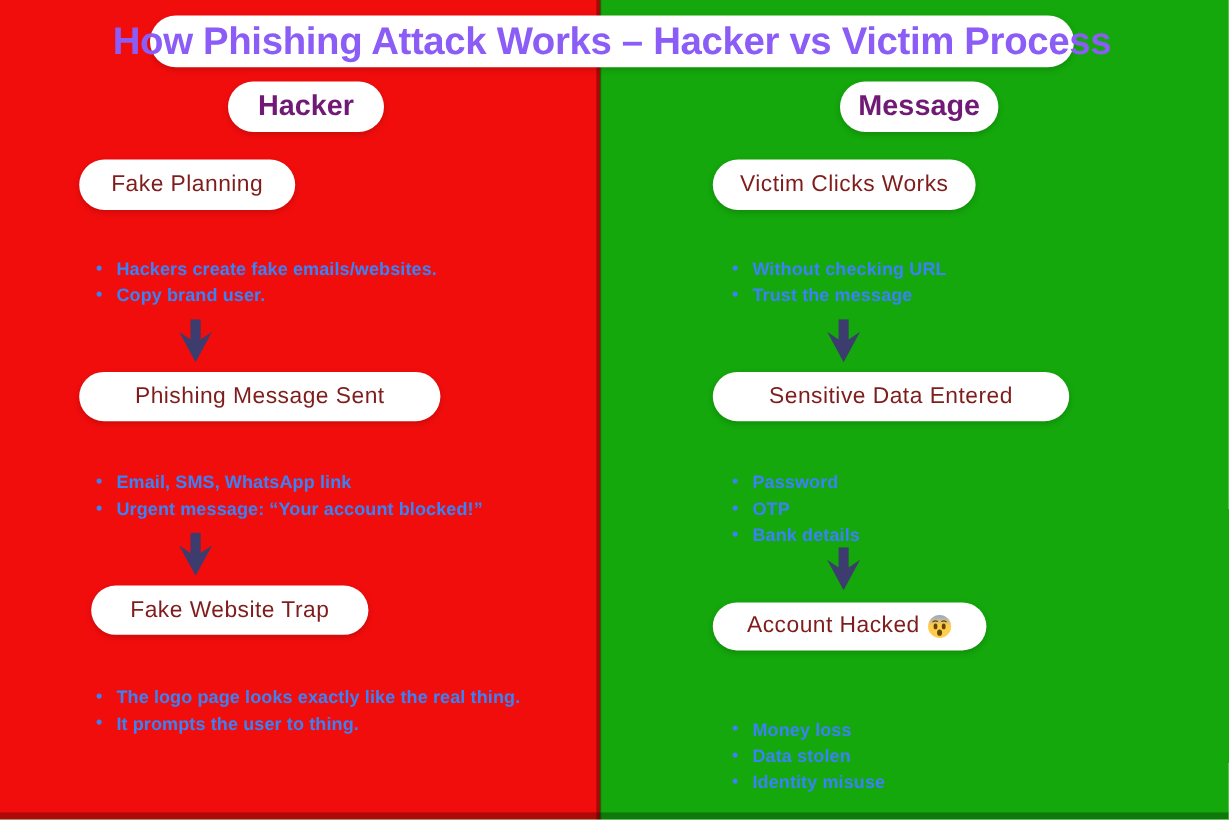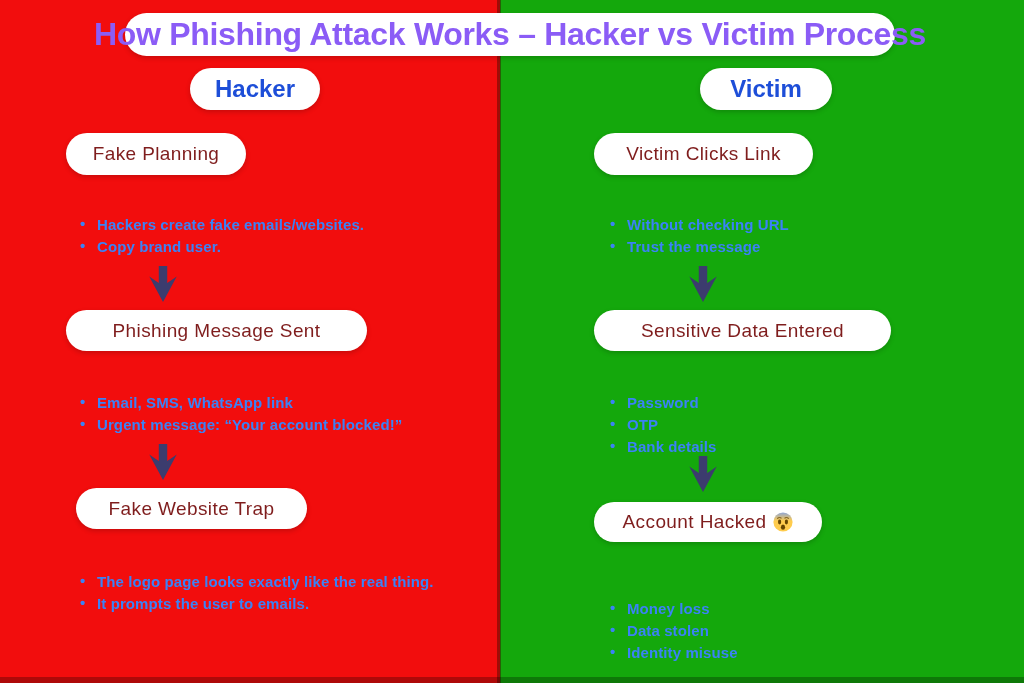--- a/index.html
+++ b/index.html
@@ -29,21 +29,21 @@
     box-shadow: 0 2px 5px rgba(0,0,0,0.18);
     color: #2e2e2e;
     white-space: nowrap;
   }
   .title-pill {
     left: 125px; top: 13px; width: 770px; height: 43px;
     font-size: 32px; font-weight: 800; color: #8b5cf6;
     letter-spacing: -0.3px;
   }
   .header-pill {
-    font-size: 24px; font-weight: 800; color: #1d4ed8;
+    font-size: 24px; font-weight: 800; color: #701a75;
   }
   .step-pill {
     font-size: 19px; font-weight: 400; color: #7f1d1d;
     letter-spacing: 0.4px;
   }
   .bullets {
     position: absolute; color: #3b82f6; font-weight: 700;
     font-size: 15px; letter-spacing: 0.1px;
   }
   .bullets ul { list-style: none; margin: 0; padding: 0; }
@@ -108,30 +108,30 @@
       </svg>
   </div>
 
   <div class="pill step-pill" style="left:76px; top:488px; width:231px; height:41px;">
     <span>Fake Website Trap</span>
   </div>
 
   <div class="bullets" style="left:78px; top:574px; width:420px;">
     <ul>
       <li>The logo page looks exactly like the real thing.</li>
-      <li>It prompts the user to emails.</li>
+      <li>It prompts the user to thing.</li>
     </ul>
   </div>
 
   <div class="pill header-pill" style="left:700px; top:68px; width:132px; height:42px;">
-    <span>Victim</span>
+    <span>Message</span>
   </div>
 
   <div class="pill step-pill" style="left:594px; top:133px; width:219px; height:42px;">
-    <span>Victim Clicks Link</span>
+    <span>Victim Clicks Works</span>
   </div>
 
   <div class="bullets" style="left:608px; top:217px; width:300px;">
     <ul>
       <li>Without checking URL</li>
       <li>Trust the message</li>
     </ul>
   </div>
 
   <div class="arrow" style="left:688px; top:266px;">

